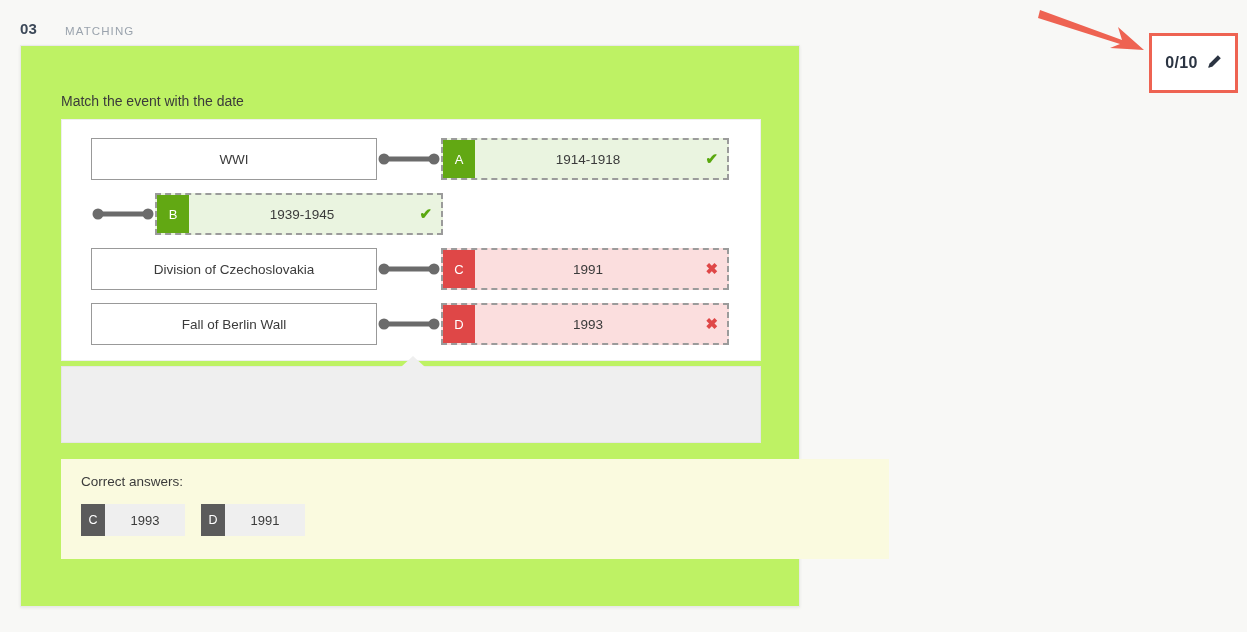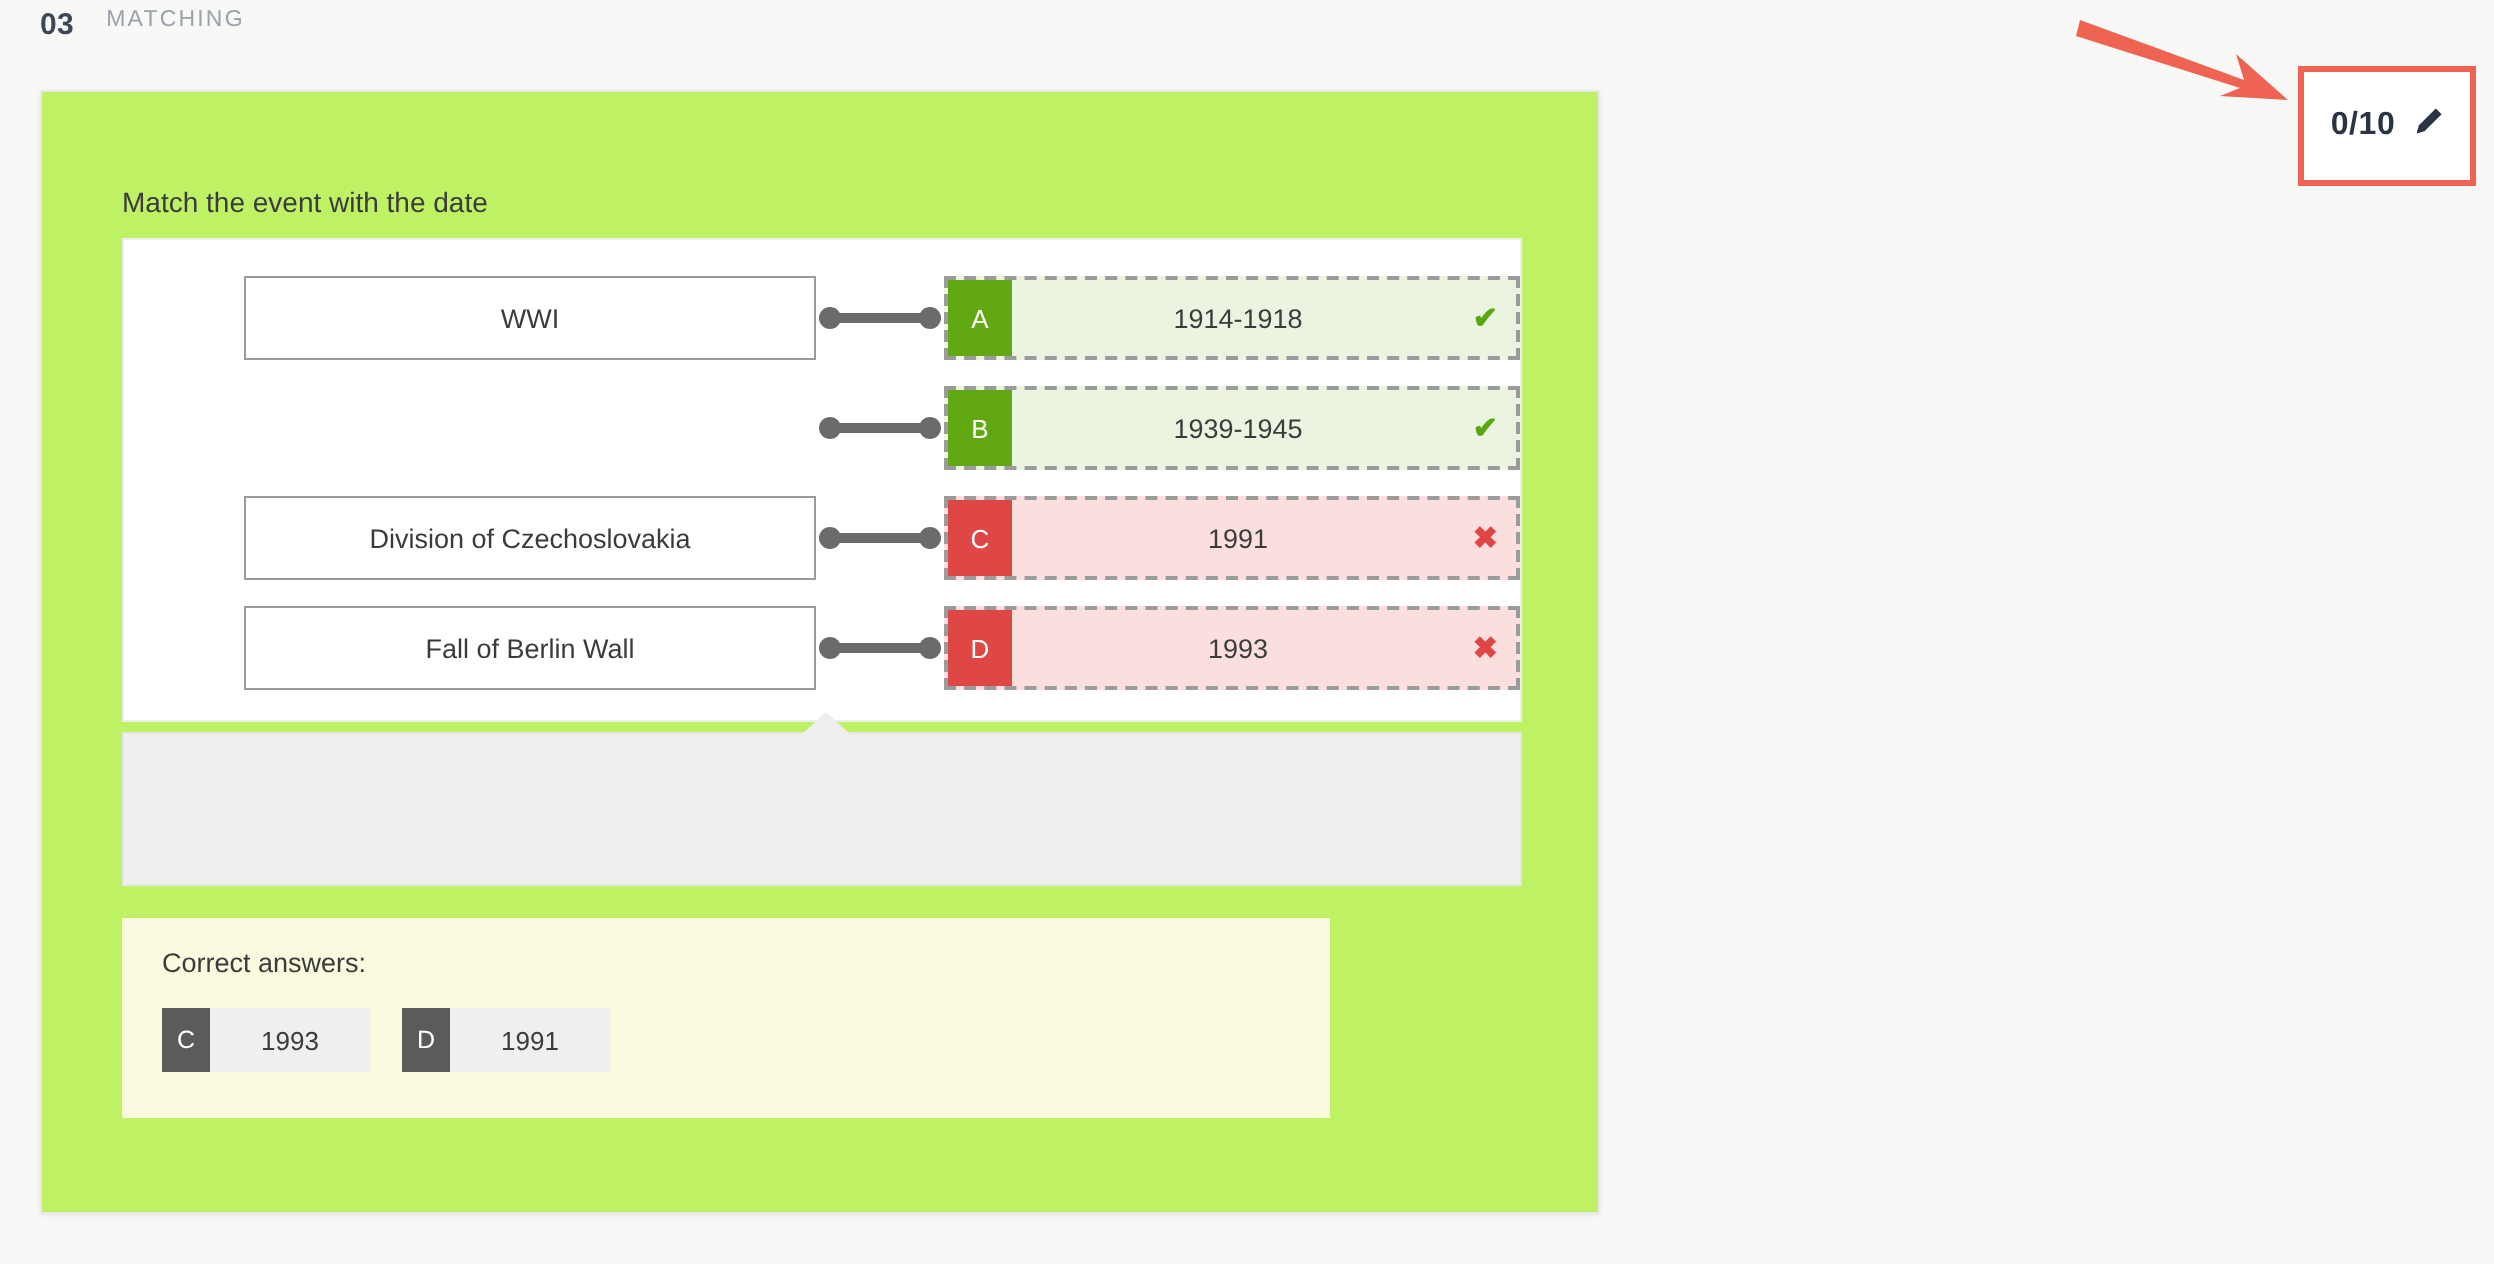--- a/index.html
+++ b/index.html
@@ -13,24 +13,24 @@
     font-family: "Liberation Sans", sans-serif;
     -webkit-font-smoothing: antialiased;
     overflow: hidden;
     position: relative;
   }
 
   
   .q-header {
     position: absolute;
     left: 20px;
-    top: 4px;
-    display: flex;
-    align-items: flex-start;
-    gap: 4px;
+    top: 20px;
+    display: flex;
+    align-items: flex-end;
+    gap: 16px;
   }
   .q-number {
     font-size: 15px;
     font-weight: bold;
     color: #3c4858;
     letter-spacing: .2px;
   }
   .q-type {
     font-size: 11.5px;
     color: #9aa3ad;
@@ -101,21 +101,20 @@
     box-sizing: border-box;
     background: #fff;
     padding: 17px 0 14px 0;
   }
   .match-row {
     display: flex;
     align-items: center;
     height: 44px;
     margin-bottom: 11px;
     padding-left: 29px;
-    justify-content: flex-end;
   }
   .match-row:last-child { margin-bottom: 0; }
 
   .term-box {
     width: 286px;
     height: 42px;
     box-sizing: border-box;
     border: 1px solid #999999;
     background: #ffffff;
     display: flex;
@@ -203,21 +202,21 @@
     border-left: 12px solid transparent;
     border-right: 12px solid transparent;
     border-bottom: 11px solid #efefef;
   }
 
   
   .correct-answers {
     position: absolute;
     left: 40px;
     top: 413px;
-    width: 604px;
+    width: 828px;
     height: 100px;
     box-sizing: border-box;
     background: #fafadf;
     padding: 15px 20px;
   }
   .ca-title {
     font-size: 13.5px;
     color: #3b3b3b;
     margin-bottom: 15px;
   }

